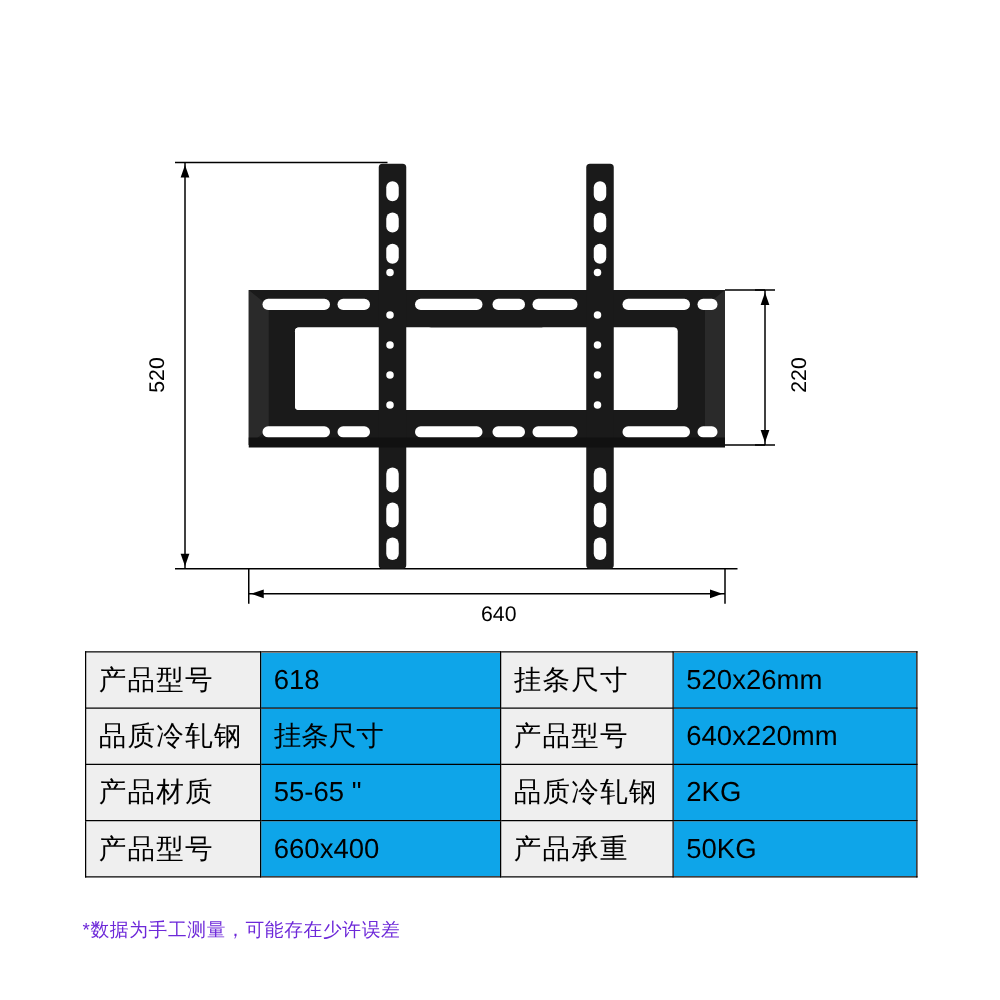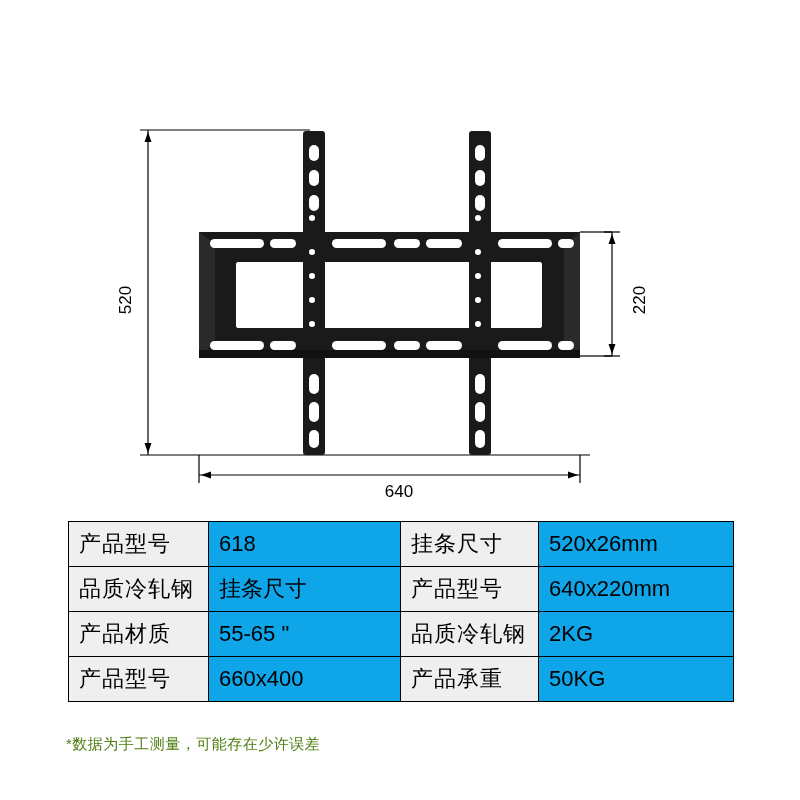--- a/index.html
+++ b/index.html
@@ -64,21 +64,21 @@
   #spec-table col.c2 { width: 192px; }
   #spec-table col.c3 { width: 138px; }
   #spec-table col.c4 { width: 195px; }
 
   
   #footnote {
     position: absolute;
     left: 66px;
     top: 735px;
     font-size: 15px;
-    color: #4d7c0f;
+    color: #6d28d9;
     letter-spacing: 0.5px;
   }
 </style>
 </head>
 <body>
 
 <div id="diagram">
   <svg width="800" height="510" viewBox="0 0 800 510" xmlns="http://www.w3.org/2000/svg">
 
     <g stroke="#000" stroke-width="1.2" fill="none">

